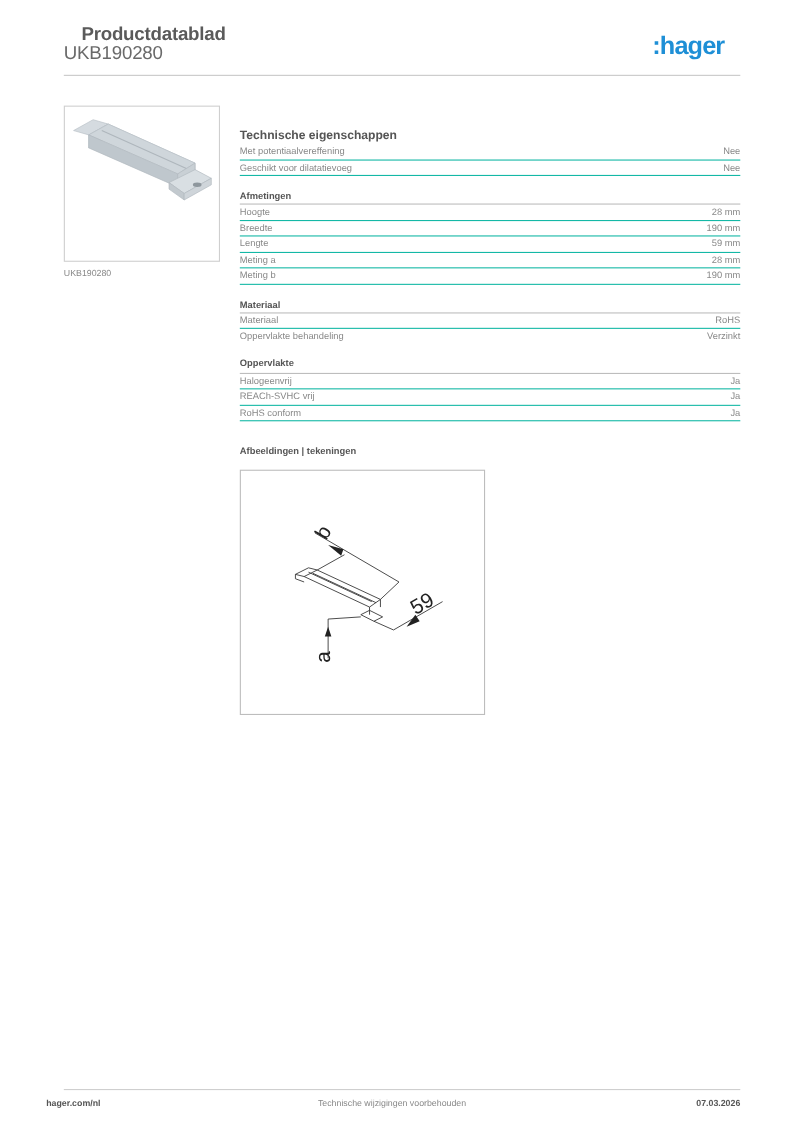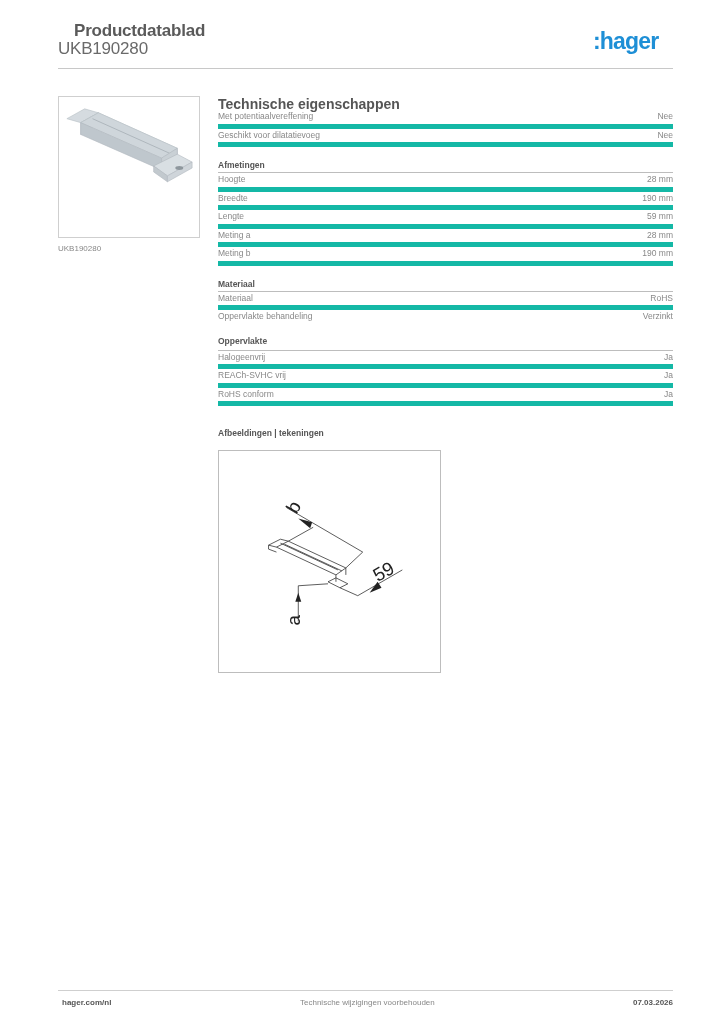--- a/index.html
+++ b/index.html
@@ -25,43 +25,43 @@
     .product-img {
       position: absolute; left: 58px; top: 96px; width: 142px; height: 142px;
       border: 1px solid #cfcfcf; box-sizing: border-box; background: #fff;
     }
     .product-img svg { width: 100%; height: 100%; display: block; }
     .product-caption {
       position: absolute; left: 58px; top: 244px; font-size: 8px; color: #888;
     }
     .main { position: absolute; left: 218px; top: 96px; width: 455px; }
     .prod-desc { font-size: 8.5px; font-weight: bold; color: #555; height: 14px; }
-    .tech-title { font-size: 14px; font-weight: bold; color: #555; height: 14px; }
+    .tech-title { font-size: 11px; font-weight: bold; color: #555; margin-top: 21px; height: 14px; }
     .section-head {
       font-size: 8.5px; font-weight: bold; color: #555;
       margin-top: 10px; height: 13px; line-height: 13px;
       border-bottom: 1px solid #bdbdbd;
     }
     .row {
       display: flex; justify-content: space-between;
       font-size: 8.5px; color: #888; height: 13.5px; line-height: 13.5px;
-      border-bottom: 5px solid #14b8a6;
+      border-bottom: 1px solid #14b8a6;
     }
     .row .val { text-align: center; }
     .img-title { font-size: 8.5px; font-weight: bold; color: #555; margin-top: 22px; height: 14px; }
     .drawing {
       margin-top: 8px; width: 223px; height: 223px;
       border: 1px solid #bdbdbd; box-sizing: border-box; background: #fff;
     }
     .drawing svg { width: 100%; height: 100%; display: block; }
     .footer-rule {
       position: absolute; left: 58px; top: 990px; width: 615px; height: 1px; background: #cfcfcf;
     }
-    .footer-left { position: absolute; left: 62px; top: 998px; font-size: 8px; font-weight: bold; color: #555; }
-    .footer-mid { position: absolute; left: 300px; top: 998px; font-size: 8px; color: #888; }
+    .footer-left { position: absolute; left: 42px; top: 998px; font-size: 8px; font-weight: bold; color: #555; }
+    .footer-mid { position: absolute; left: 289px; top: 998px; font-size: 8px; color: #888; }
     .footer-right { position: absolute; right: 51px; top: 998px; font-size: 8px; font-weight: bold; color: #555; }
   </style>
 </head>
 <body>
 
 <div class="header-title">Productdatablad</div>
 <div class="header-sub">UKB190280</div>
 <div class="logo">:hager</div>
 <div class="header-rule"></div>
 

